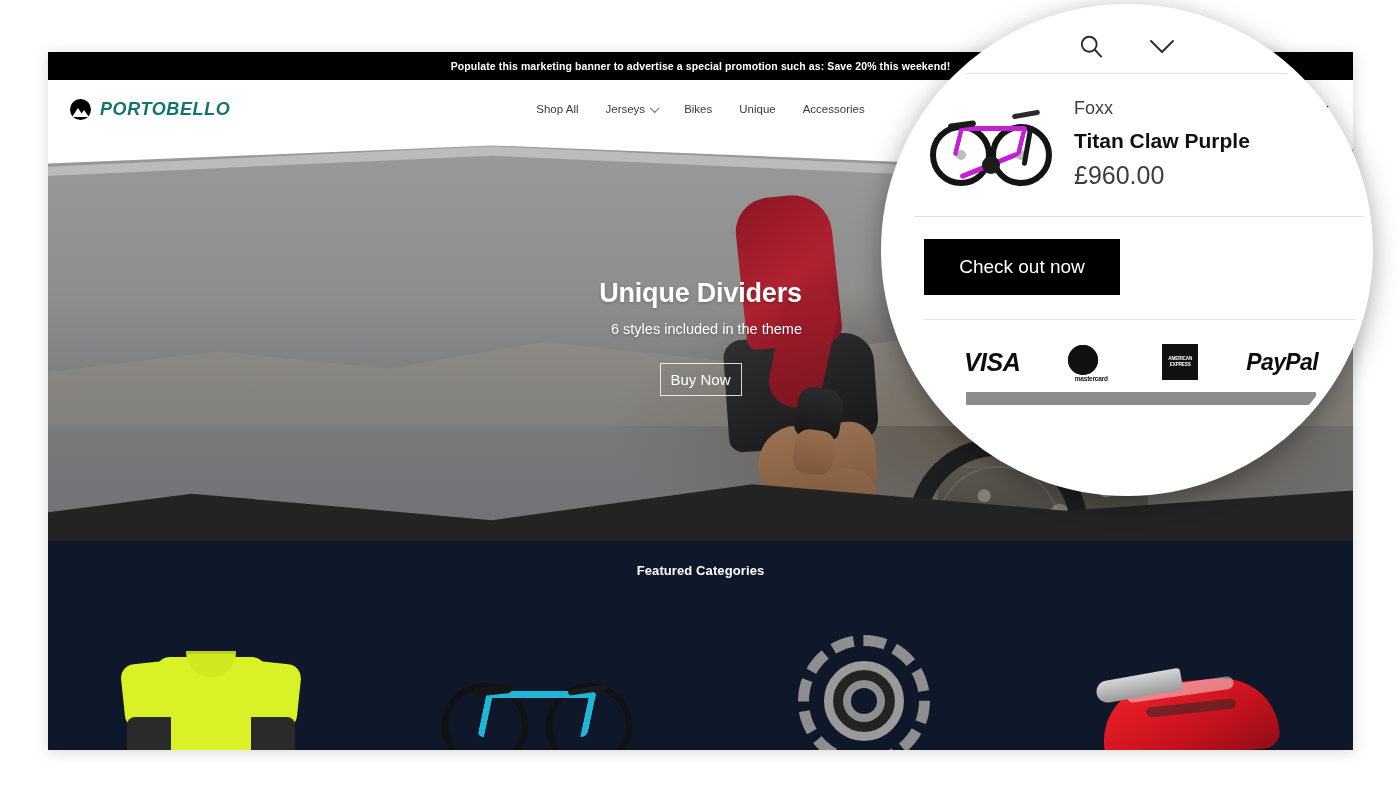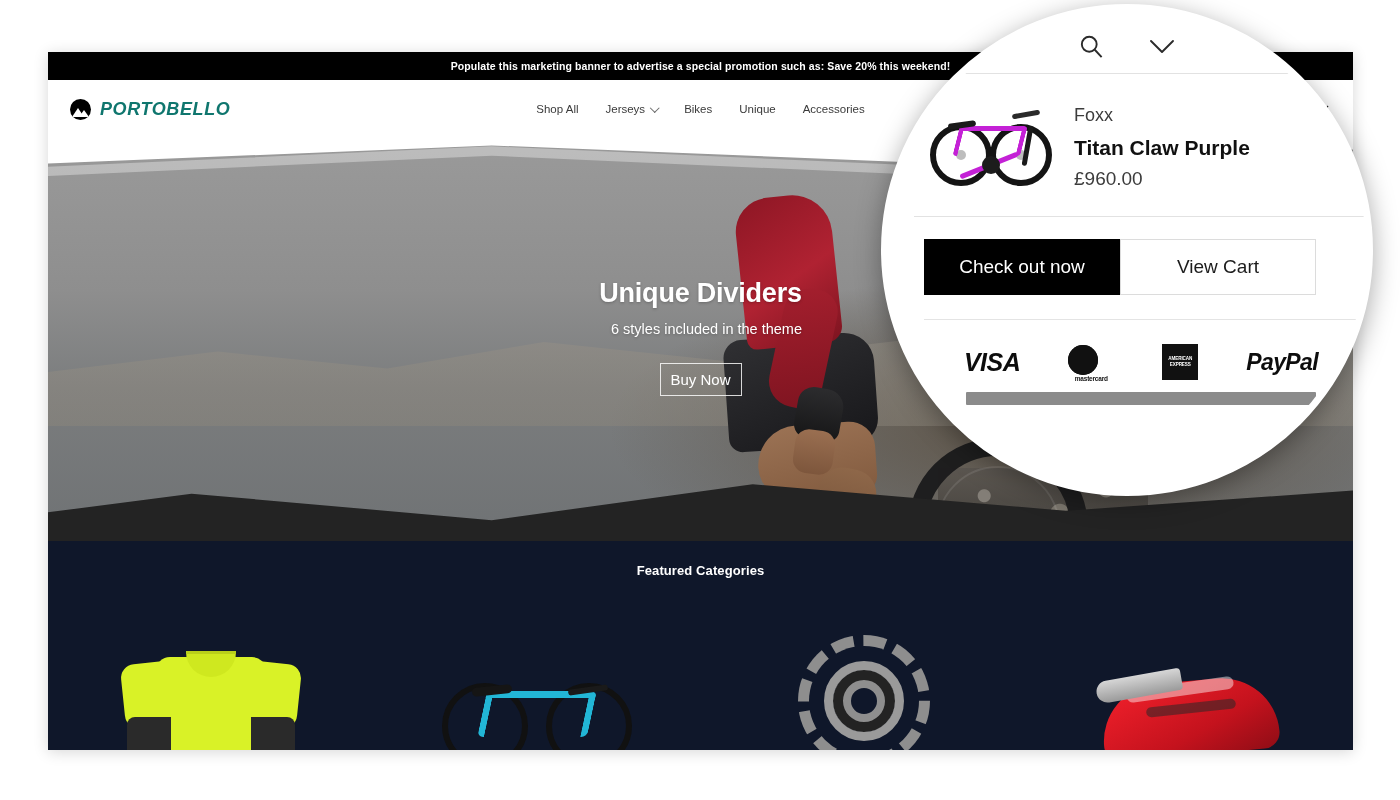--- a/index.html
+++ b/index.html
@@ -304,21 +304,21 @@
     position:absolute; right:24px; bottom:24px; width:5px; height:40px;
     background:#1a1a1a; transform:rotate(10deg); border-radius:3px;
   }
   .pb-bar{ position:absolute; right:14px; top:14px; width:28px;height:5px; background:#2a2a2a; border-radius:3px; transform:rotate(-10deg);}
   .pb-seat{ position:absolute; left:20px; top:24px; width:28px;height:6px; background:#1a1a1a; border-radius:4px; transform:rotate(-8deg);}
   .pb-crank{ position:absolute; left:54px; bottom:16px; width:18px;height:18px; background:#1c1c1c; border-radius:50%;}
 
   .cart-info{ min-width:0; }
   .c-vendor{ font-size:18px; color:#3c3c3c; font-weight:400; line-height:1.2; }
   .c-title{ font-size:21px; color:#111; font-weight:700; margin-top:8px; line-height:1.2; }
-  .c-price{ font-size:19px; color:#3c3c3c; font-weight:400; margin-top:8px; }
+  .c-price{ font-size:25px; color:#3c3c3c; font-weight:400; margin-top:8px; }
 
   .cart-actions{
     display:flex; padding:22px 18px 24px 22px;
   }
   .btn-checkout{
     width:196px; height:56px; background:#000; color:#fff;
     border:none; font-size:19px; cursor:pointer;
     font-family:"Liberation Sans", sans-serif;
   }
   .btn-viewcart{
@@ -509,21 +509,20 @@
             <div class="c-vendor">Foxx</div>
             <div class="c-title">Titan Claw Purple</div>
             <div class="c-price">£960.00</div>
           </div>
         </div>
 
         <div class="cart-hr"></div>
 
         <div class="cart-actions">
           <button class="btn-checkout">Check out now</button>
-          <button class="btn-viewcart">View Cart</button>
         </div>
 
         <div class="pay-hr"></div>
 
         <div class="pay">
           <span class="pay-visa">VISA</span>
           <span class="pay-mc">
             <i></i>
               <i></i>
             <span>mastercard</span>

